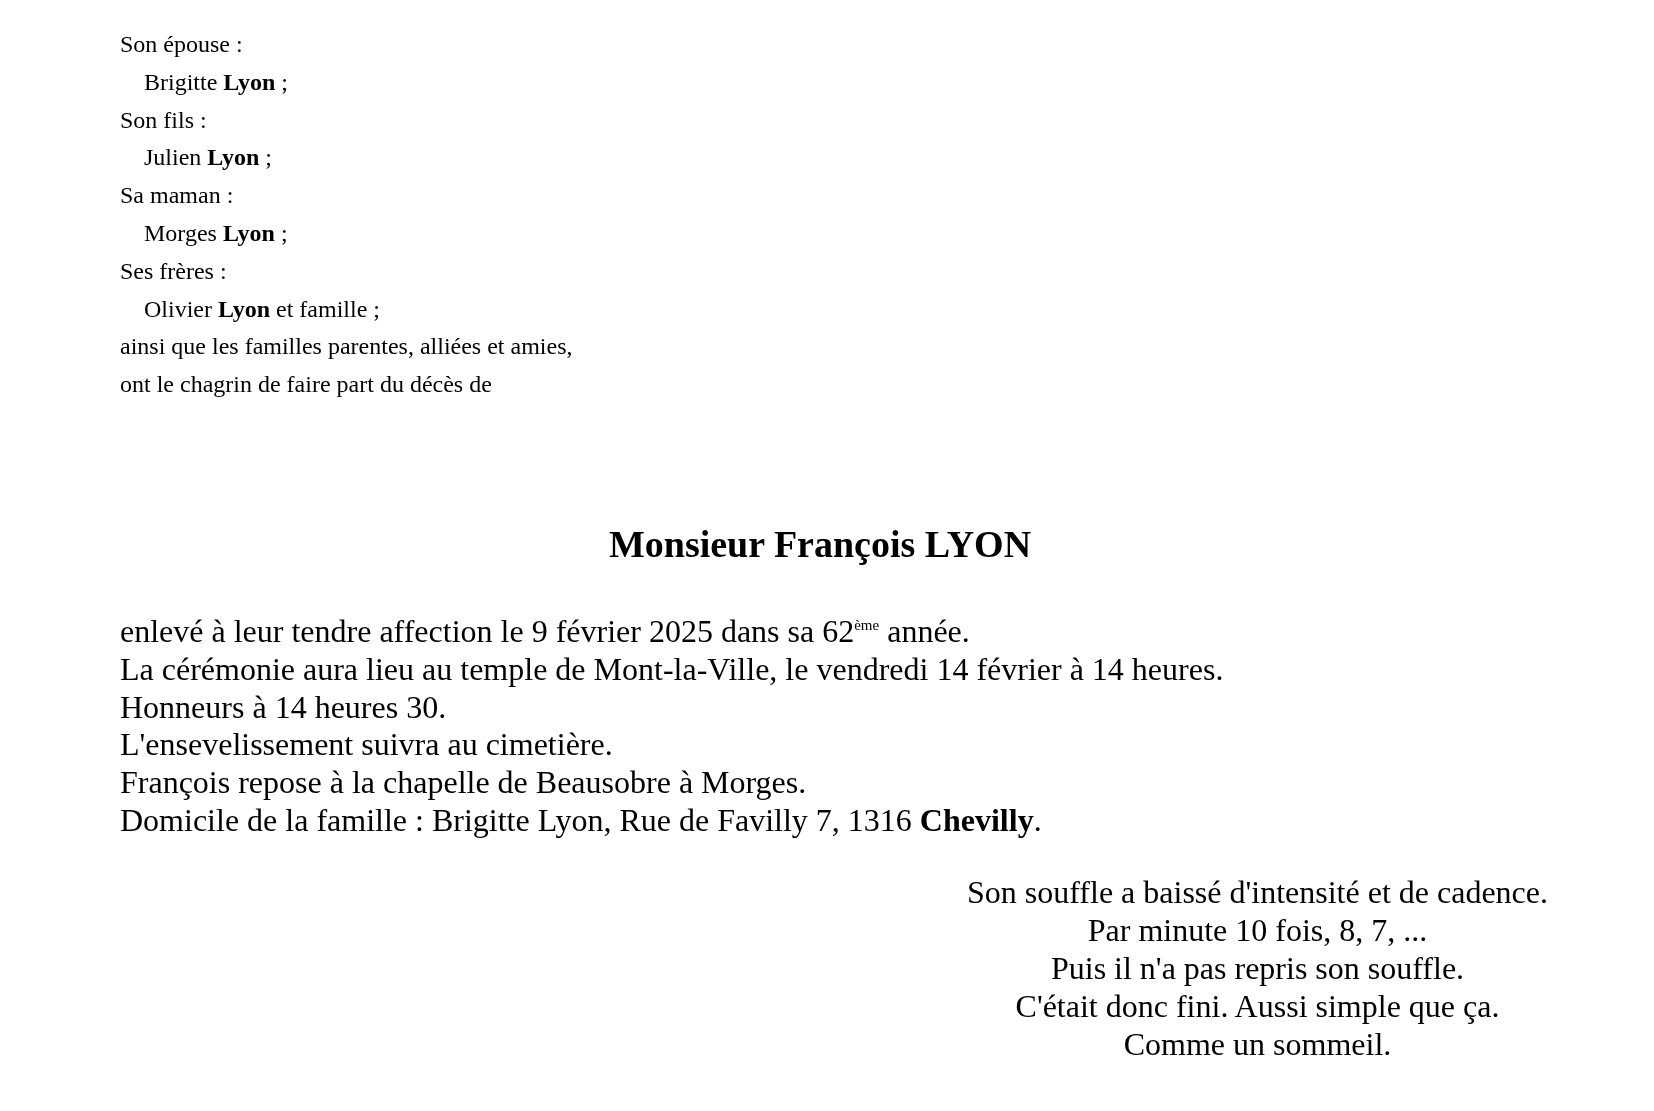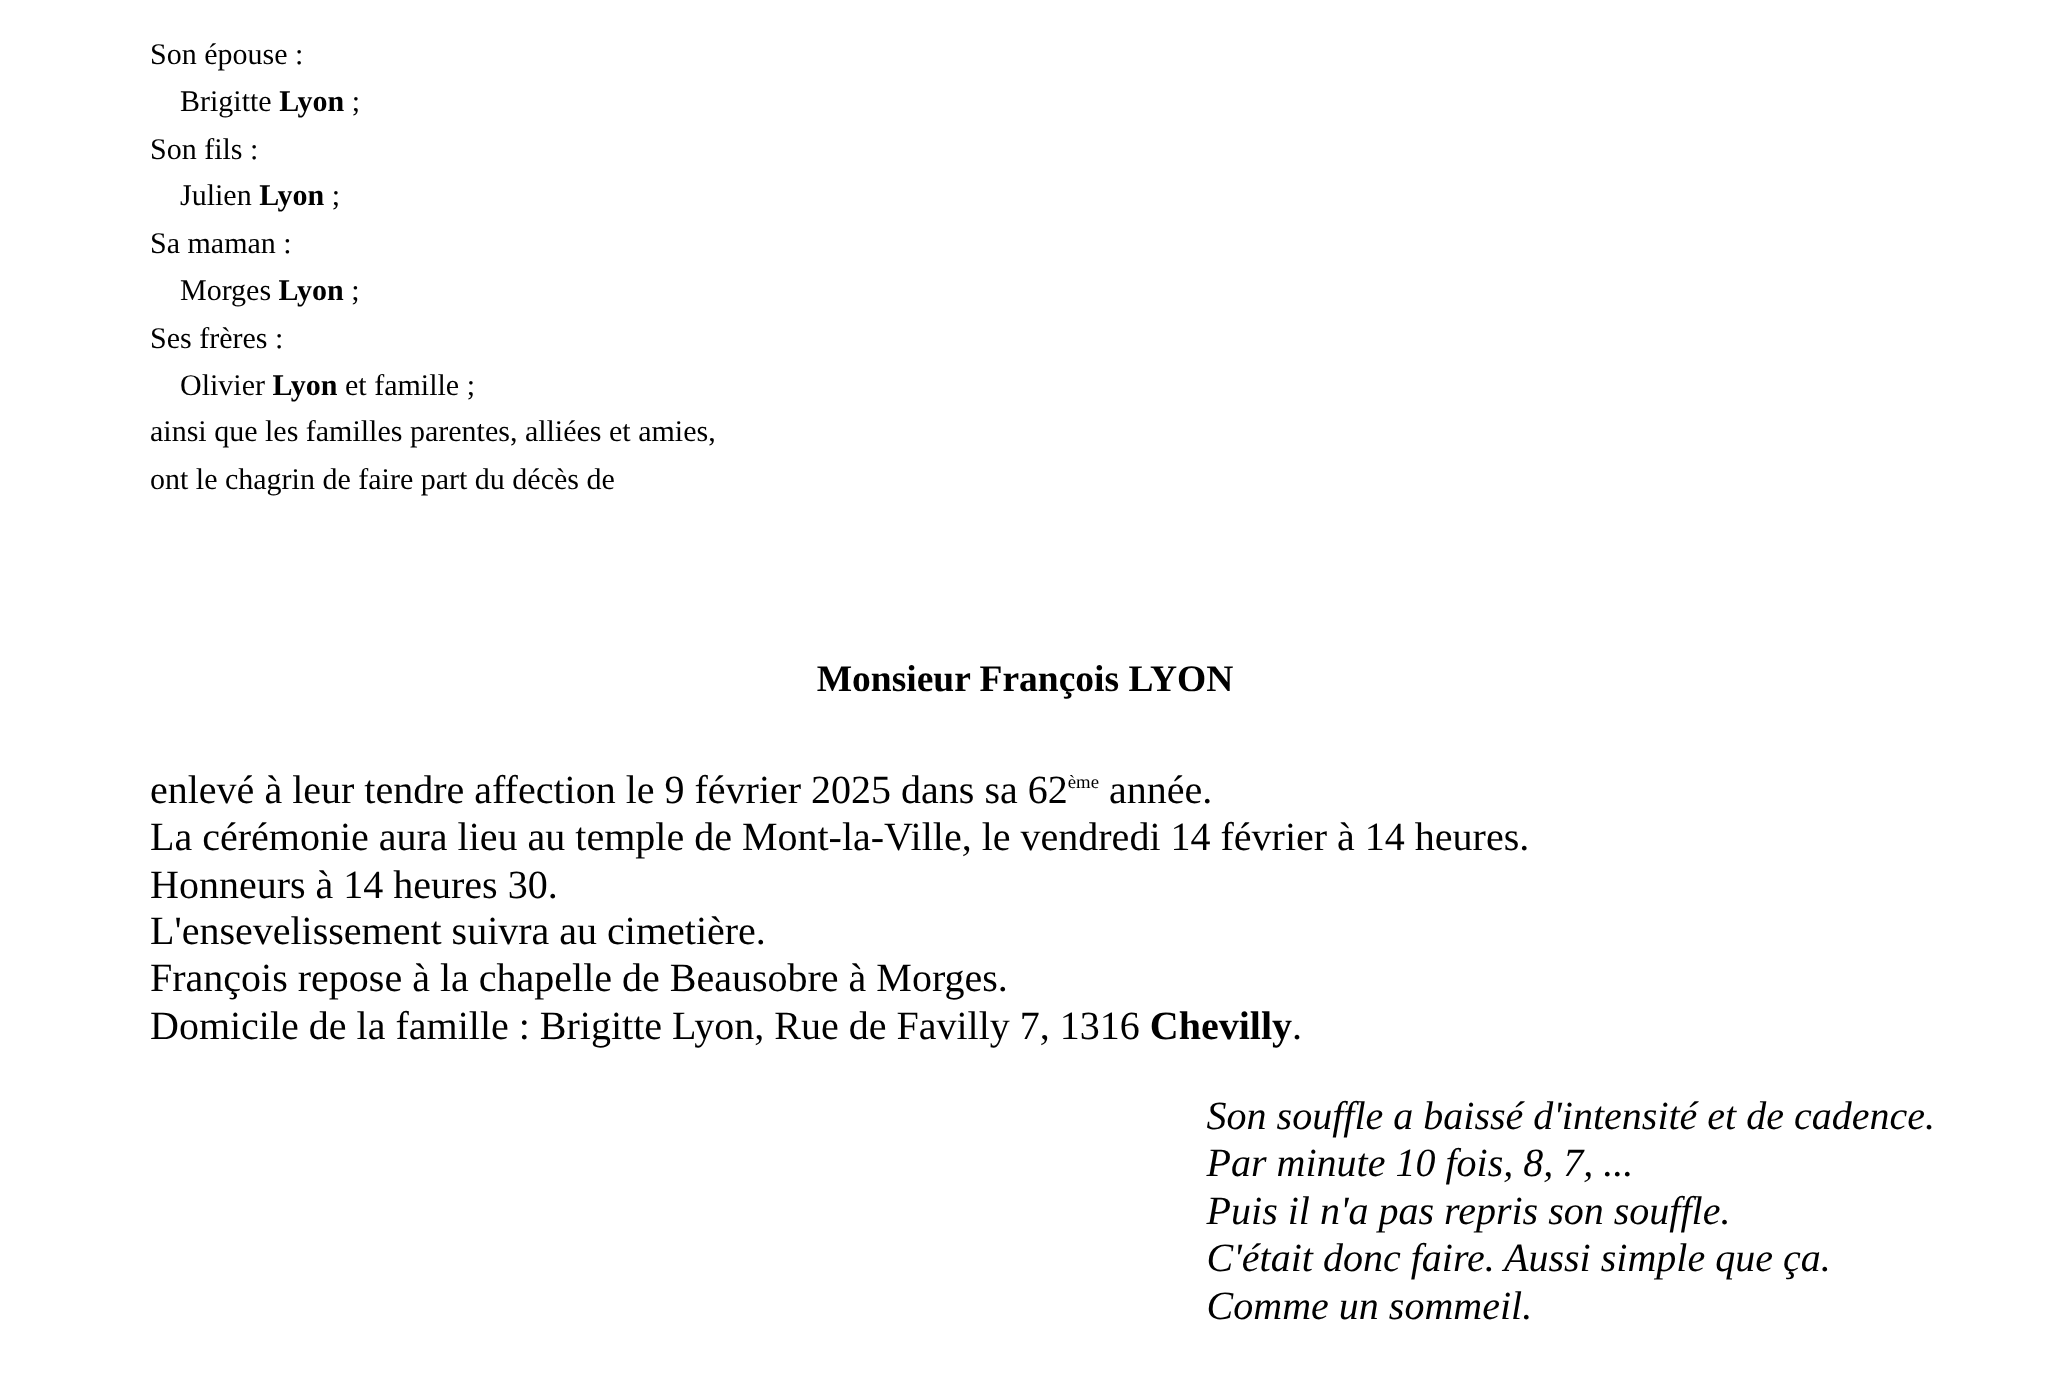--- a/index.html
+++ b/index.html
@@ -28,21 +28,21 @@
   .family-list .indented { padding-left: 24px; }
 
   .bold { font-weight: bold; }
 
   
   .deceased-title {
     left: 120px;
     top: 521px;
     width: 1400px;
     text-align: center;
-    font-size: 30px;
+    font-size: 38px;
     line-height: 46px;
     font-weight: bold;
     white-space: nowrap;
   }
 
   
   .details {
     left: 120px;
     top: 613px;
     font-size: 32px;
@@ -54,22 +54,21 @@
     vertical-align: super;
     line-height: 0;
   }
 
   
   .quote {
     top: 873px;
     right: 106px;
     font-size: 32px;
     line-height: 38px;
-    font-style: italic;
-    text-align: left;
+    text-align: center;
     white-space: nowrap;
   }
 </style>
 </head>
 <body>
 
 <div class="abs family-list">
   <div><span>Son épouse :</span><span class="bold"></span><span></span></div>
   <div class="indented"><span>Brigitte </span><span class="bold">Lyon</span><span> ;</span></div>
   <div><span>Son fils :</span><span class="bold"></span><span></span></div>
@@ -90,15 +89,15 @@
   <div><span>Honneurs à 14 heures 30.</span><span class="sup"></span><span class="bold"></span><span></span></div>
   <div><span>L'ensevelissement suivra au cimetière.</span><span class="sup"></span><span class="bold"></span><span></span></div>
   <div><span>François repose à la chapelle de Beausobre à Morges.</span><span class="sup"></span><span class="bold"></span><span></span></div>
   <div><span>Domicile de la famille : Brigitte Lyon, Rue de Favilly 7, 1316 </span><span class="sup"></span><span class="bold">Chevilly</span><span>.</span></div>
 </div>
 
 <div class="abs quote">
   <div>Son souffle a baissé d'intensité et de cadence.</div>
   <div>Par minute 10 fois, 8, 7, ...</div>
   <div>Puis il n'a pas repris son souffle.</div>
-  <div>C'était donc faire. Aussi simple que ça.</div>
+  <div>C'était donc fini. Aussi simple que ça.</div>
   <div>Comme un sommeil.</div>
 </div>
 
 </body></html>

